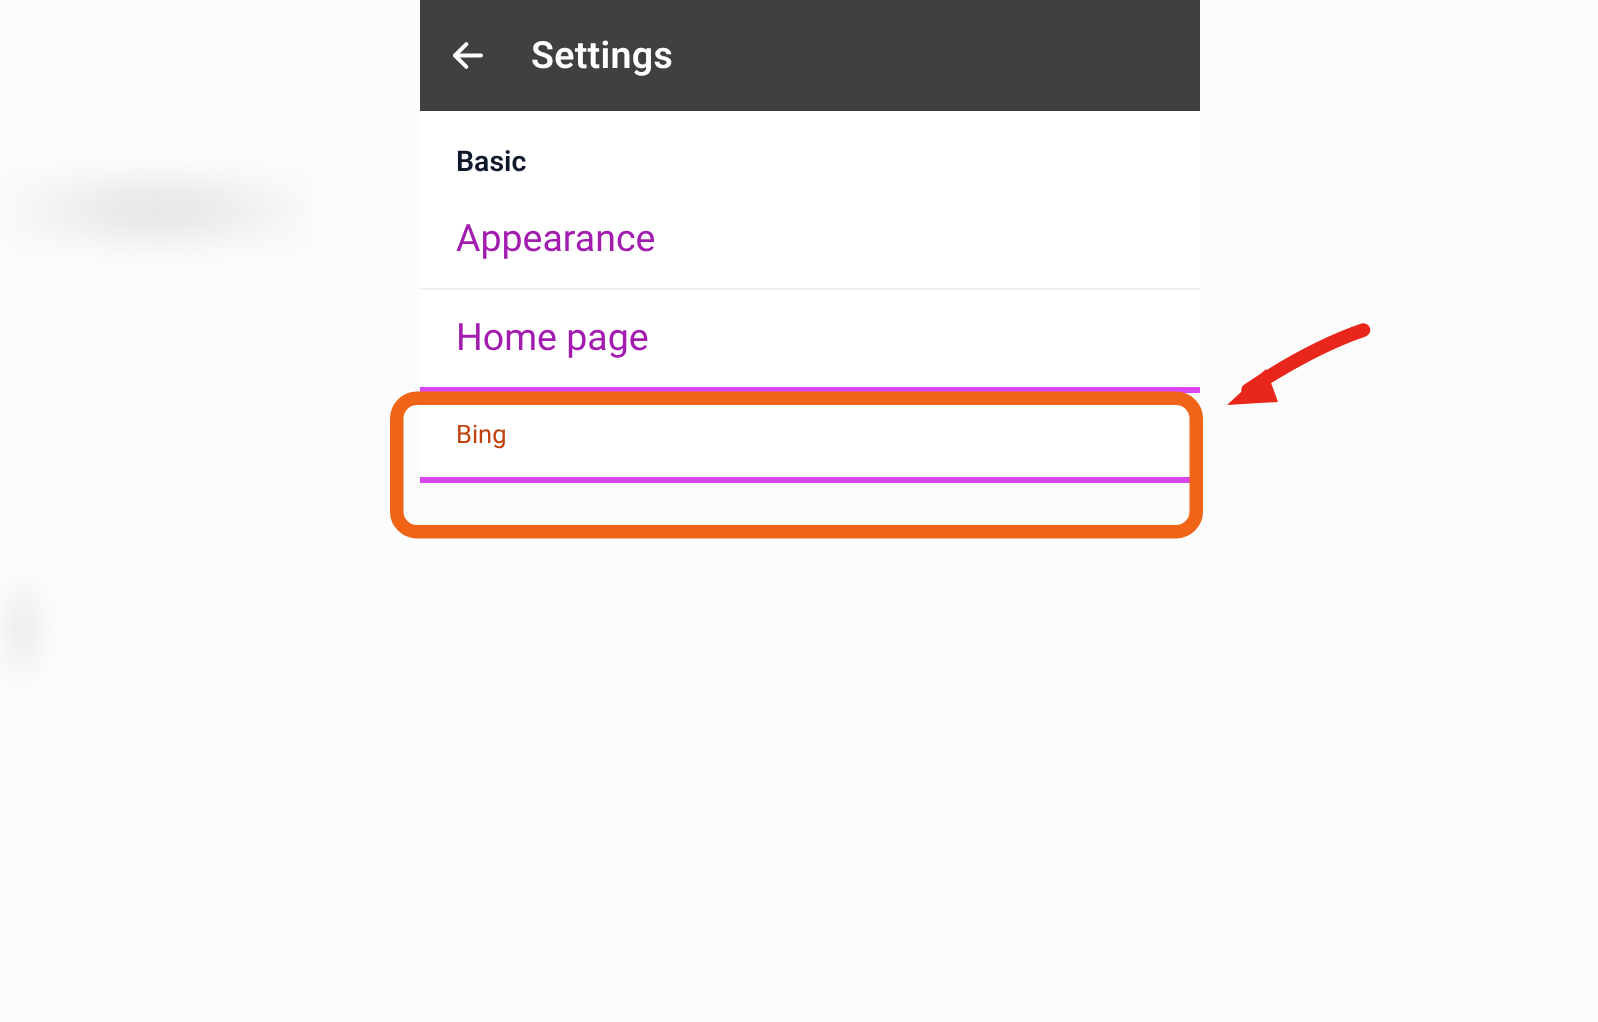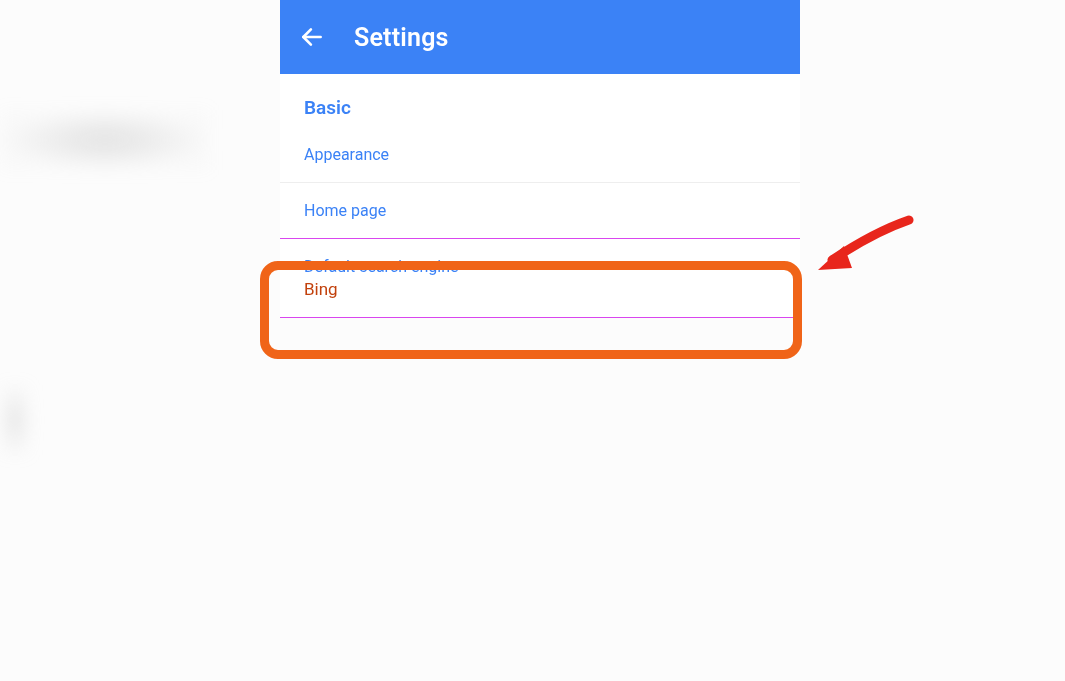--- a/index.html
+++ b/index.html
@@ -40,21 +40,21 @@
     .phone-panel {
       position: absolute;
       left: 280px;
       top: 0;
       width: 520px;
       background: #fff;
       display: flex;
       flex-direction: column;
     }
     .header {
-      background: #3b82f6;
+      background: #404040;
       height: 74px;
       display: flex;
       align-items: center;
       padding-left: 18px;
       gap: 28px;
     }
     .back-arrow {
       color: #fff;
       width: 28px;
       height: 28px;
@@ -62,38 +62,38 @@
       align-items: center;
       justify-content: center;
     }
     .header-title {
       color: #fff;
       font-size: 25px;
       font-weight: 600;
       letter-spacing: 0.2px;
     }
     .section-label {
-      color: #3b82f6;
+      color: #0f172a;
       font-weight: 600;
       font-size: 19px;
       padding: 22px 24px 8px 24px;
     }
     .setting-item {
       padding: 18px 24px;
-      border-bottom: 1px solid #d946ef;
+      border-bottom: 4px solid #d946ef;
       display: flex;
       flex-direction: column;
       gap: 3px;
     }
     .setting-item.no-border {
       border-bottom: none;
     }
     .setting-title {
-      font-size: 16px;
-      color: #3b82f6;
+      font-size: 25px;
+      color: #a21caf;
       font-weight: 400;
     }
     .setting-sub {
       font-size: 17px;
       color: #c2410c;
       font-weight: 400;
     }
     .highlight-box {
       position: absolute;
       left: 260px;
@@ -138,21 +138,20 @@
 
   <div class="setting-item divider-first">
     <div class="setting-title">Appearance</div>
   </div>
 
   <div class="setting-item">
     <div class="setting-title">Home page</div>
   </div>
 
   <div class="setting-item">
-    <div class="setting-title">Default search engine</div>
     <div class="setting-sub">Bing</div>
   </div>
 
 
 
 
 </div>
 
 <div class="highlight-box"></div>
 

